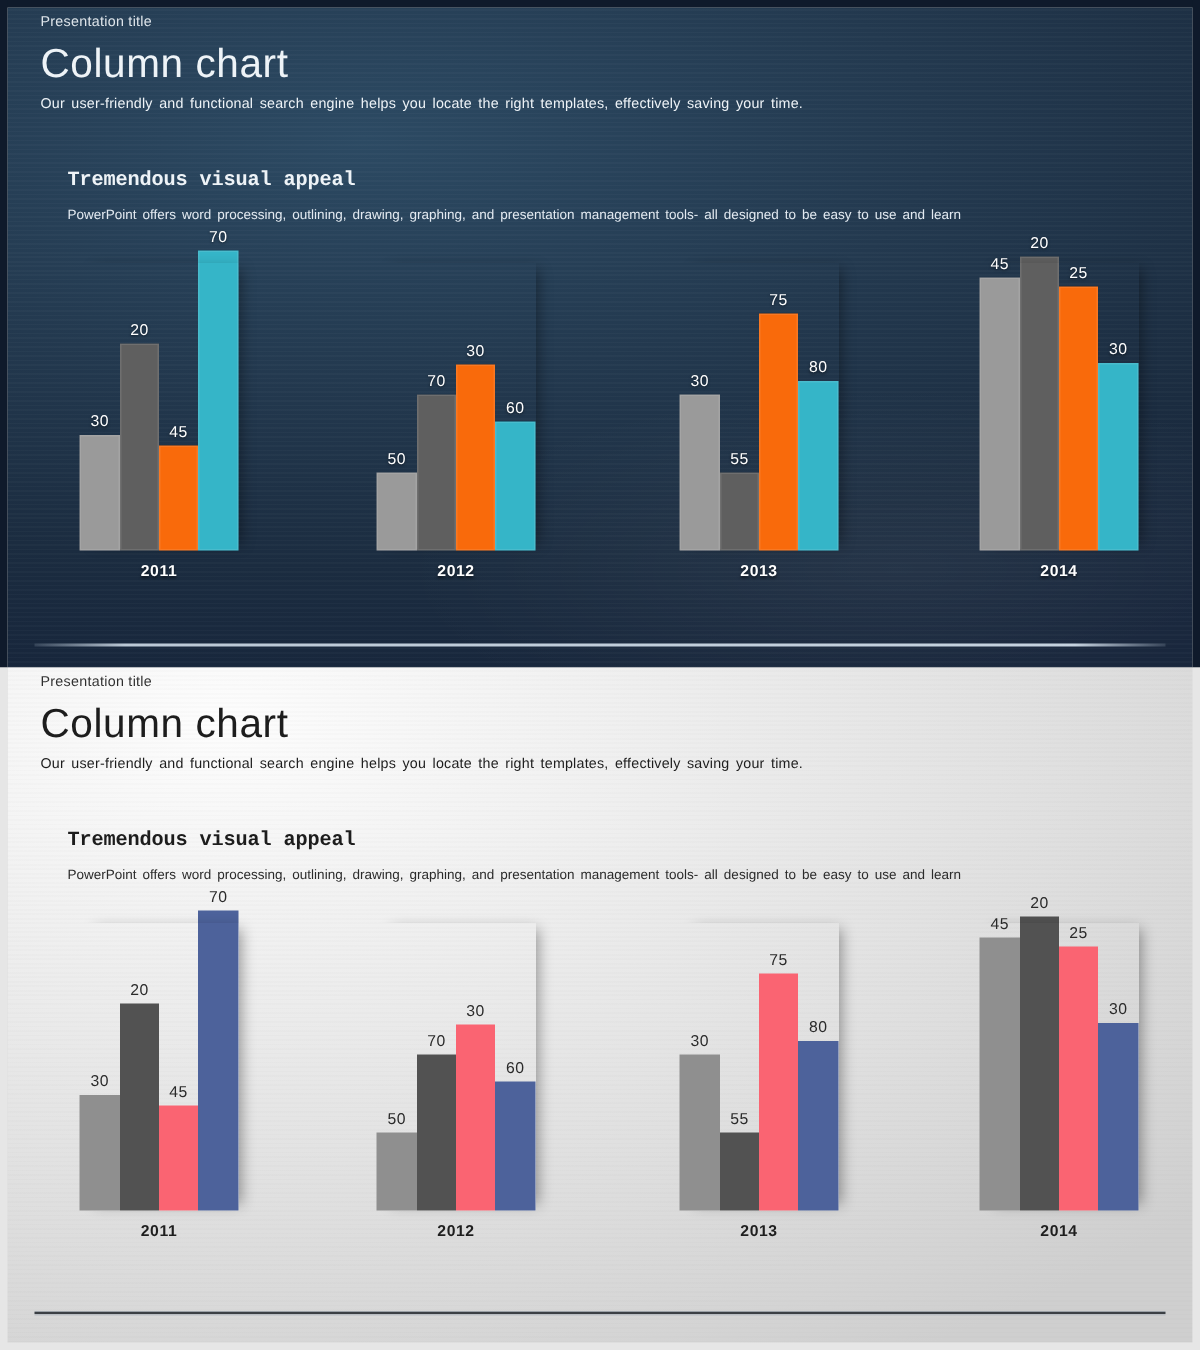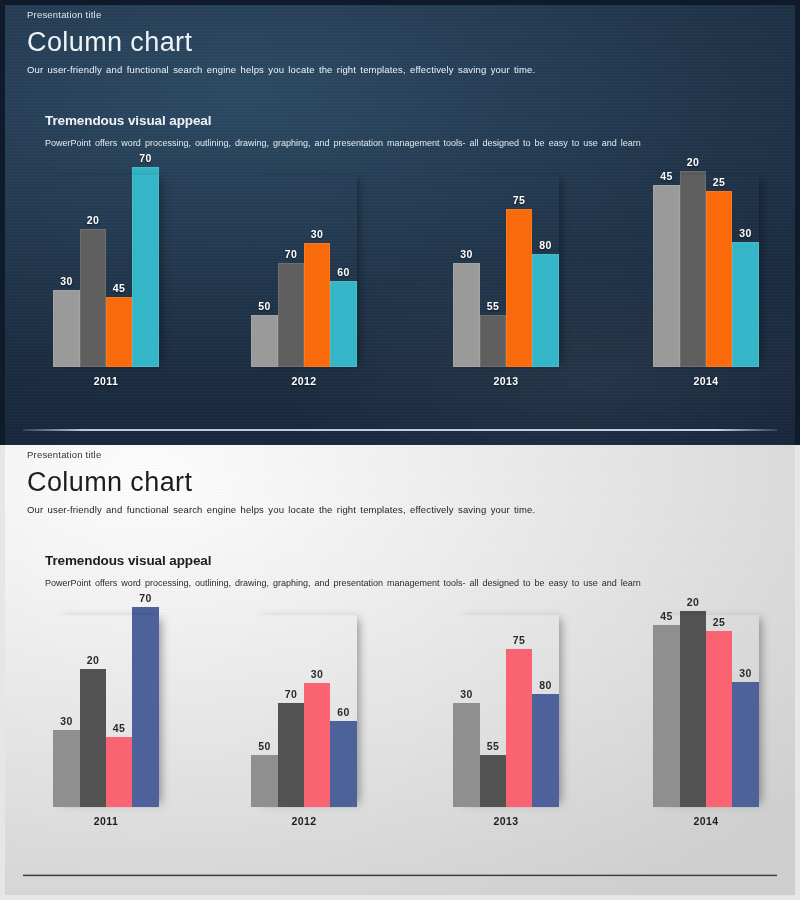--- a/index.html
+++ b/index.html
@@ -52,35 +52,35 @@
     position:absolute; left:18px; right:18px; bottom:18px; height:3px;
     background:linear-gradient(180deg,#9aa0a6 0 1px,#3b3f44 1px 2px,#b9bdc2 2px 3px);
   }
 
   
   .hdr { position:absolute; left:22px; top:4px; right:20px; }
   .eyebrow { font-size:9.5px; letter-spacing:.2px; opacity:.92; }
   .title { font-size:27px; font-weight:300; letter-spacing:.4px; margin-top:8px; line-height:1.08; }
   .subtitle { font-size:9.5px; margin-top:7px; letter-spacing:.15px; word-spacing:1.5px; }
   .lead { position:absolute; left:40px; top:108px; right:20px; }
-  .lead-h { font-size:13.5px; font-weight:bold; letter-spacing:-.1px; }
+  .lead-h { font-size:13.5px; font-weight:bold; letter-spacing:-.1px;font-family:Liberation Mono, monospace; }
   .lead-p { font-size:9px; margin-top:9px; line-height:1.45; word-spacing:1.5px; }
   .slide-dark .lead-p { color:#e3eaf1; }
   .slide-light .lead-p { color:#2b2b2b; }
 
   
   .chart { position:absolute; left:0; top:170px; width:800px; height:216px; }
   .grp { position:absolute; bottom:24px; height:192px; }
   .bars { position:absolute; bottom:0; left:0; display:flex; align-items:flex-end; height:192px; }
   .barwrap { position:relative; height:192px; display:flex; align-items:flex-end; }
   .bar { width:100%; position:relative; }
   .slide-dark .bar { box-shadow:inset 0 0 0 1px rgba(255,255,255,.10); }
   .vlabel {
     position:absolute; left:50%; transform:translateX(-50%);
-    font-size:10.5px; font-weight:bold; white-space:nowrap; letter-spacing:.3px;
+    font-size:10.5px; font-weight:normal; white-space:nowrap; letter-spacing:.3px;
   }
   .slide-dark .vlabel { color:#ffffff; text-shadow:0 1px 2px rgba(0,0,0,.55); }
   .slide-light .vlabel { color:#2a2a2a; }
   .xlabel {
     position:absolute; bottom:2px; left:0; width:100%; text-align:center;
     font-size:10.5px; font-weight:bold; letter-spacing:.4px;
   }
   .slide-dark .xlabel { color:#ffffff; text-shadow:0 1px 2px rgba(0,0,0,.6); }
   .slide-light .xlabel { color:#1e1e1e; }
   .grp-shadow{

